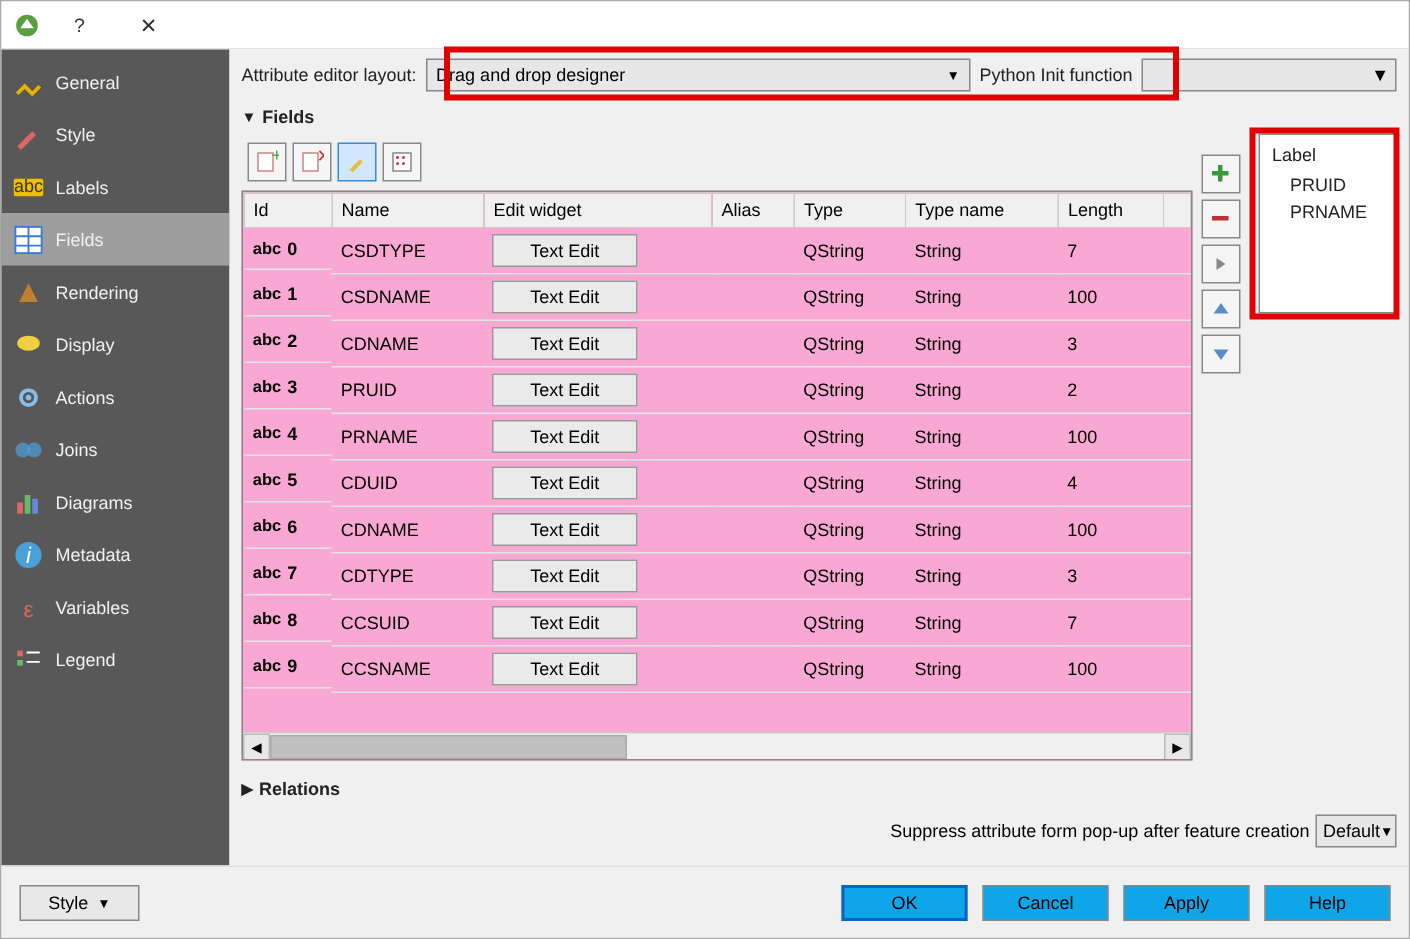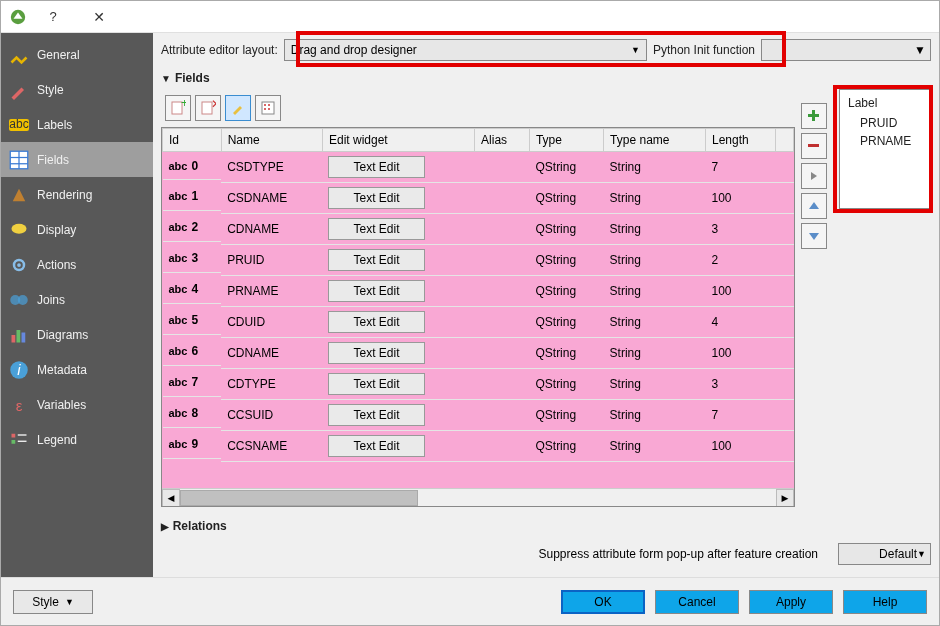--- a/index.html
+++ b/index.html
@@ -55,22 +55,22 @@
 .hscrollbar .track { flex:1; height: 16px; background: #f0f0f0; position: relative; }
 .hscrollbar .thumb { position:absolute; left:0; top:0; width:40%; height:100%; background:#c0c0c0; border:1px solid #aaa; }
 
 .right-col { width: 130px; display: flex; flex-direction: column; gap: 4px; position: relative; padding-top: 14px; }
 .sidebtns { display: flex; flex-direction: column; gap: 4px; align-items: flex-start; }
 .sidebtn { width: 26px; height: 26px; border: 1px solid #888; background: #f5f5f5; display:flex; align-items:center; justify-content:center; cursor:pointer; }
 .label-panel { position:absolute; right: 0; top: 0; width: 92px; height: 120px; background: #fff; border: 1px solid #888; padding: 6px 8px; }
 .label-panel .hdr { font-size: 12px; color: #222; margin-bottom: 4px; }
 .label-panel .itm { padding-left: 12px; color: #222; line-height: 18px; }
 
-.suppress-row { display:flex; align-items:center; justify-content:flex-end; gap:20px; margin: 6px 0; }
-.suppress-row .combo2 { width: 93px; height: 22px; border: 1px solid #888; background: #e7e7e7; display:flex; align-items:center; justify-content:flex-end; padding:0 4px; cursor:pointer; }
+.suppress-row { display:flex; align-items:center; justify-content:flex-end; gap:4px; margin: 6px 0; }
+.suppress-row .combo2 { width: 54px; height: 22px; border: 1px solid #888; background: #e7e7e7; display:flex; align-items:center; justify-content:space-between; padding:0 4px; cursor:pointer; }
 
 .footer { height: 48px; display:flex; align-items:center; gap: 10px; padding: 8px 12px; background: #f0f0f0; border-top: 1px solid #ddd; }
 .footer .style-btn { width: 80px; height: 24px; border: 1px solid #888; background: #e8e8e8; display:flex; align-items:center; justify-content:center; gap:6px; cursor:pointer; }
 .footer .spacer { flex:1; }
 .footer .btn { width: 84px; height: 24px; border: 1px solid #888; background: #0ea5e9; display:flex; align-items:center; justify-content:center; cursor:pointer; }
 .footer .btn.primary { border: 2px solid #0b63c4; }
 </style>
 </head>
 <body>
 

